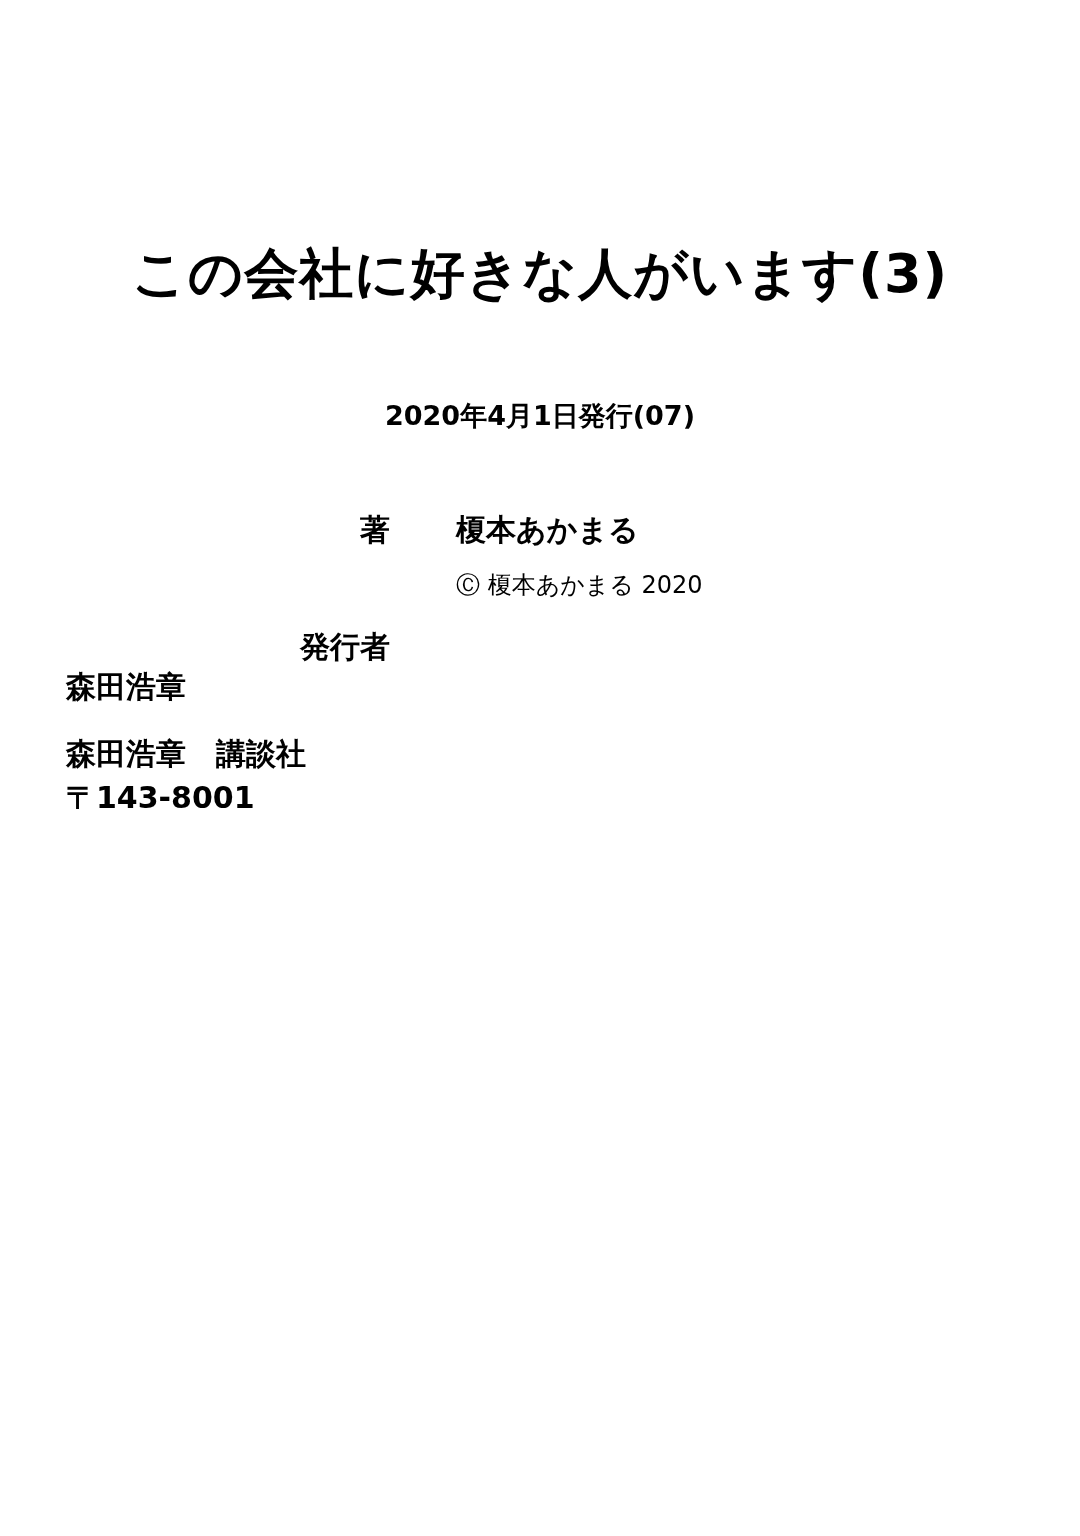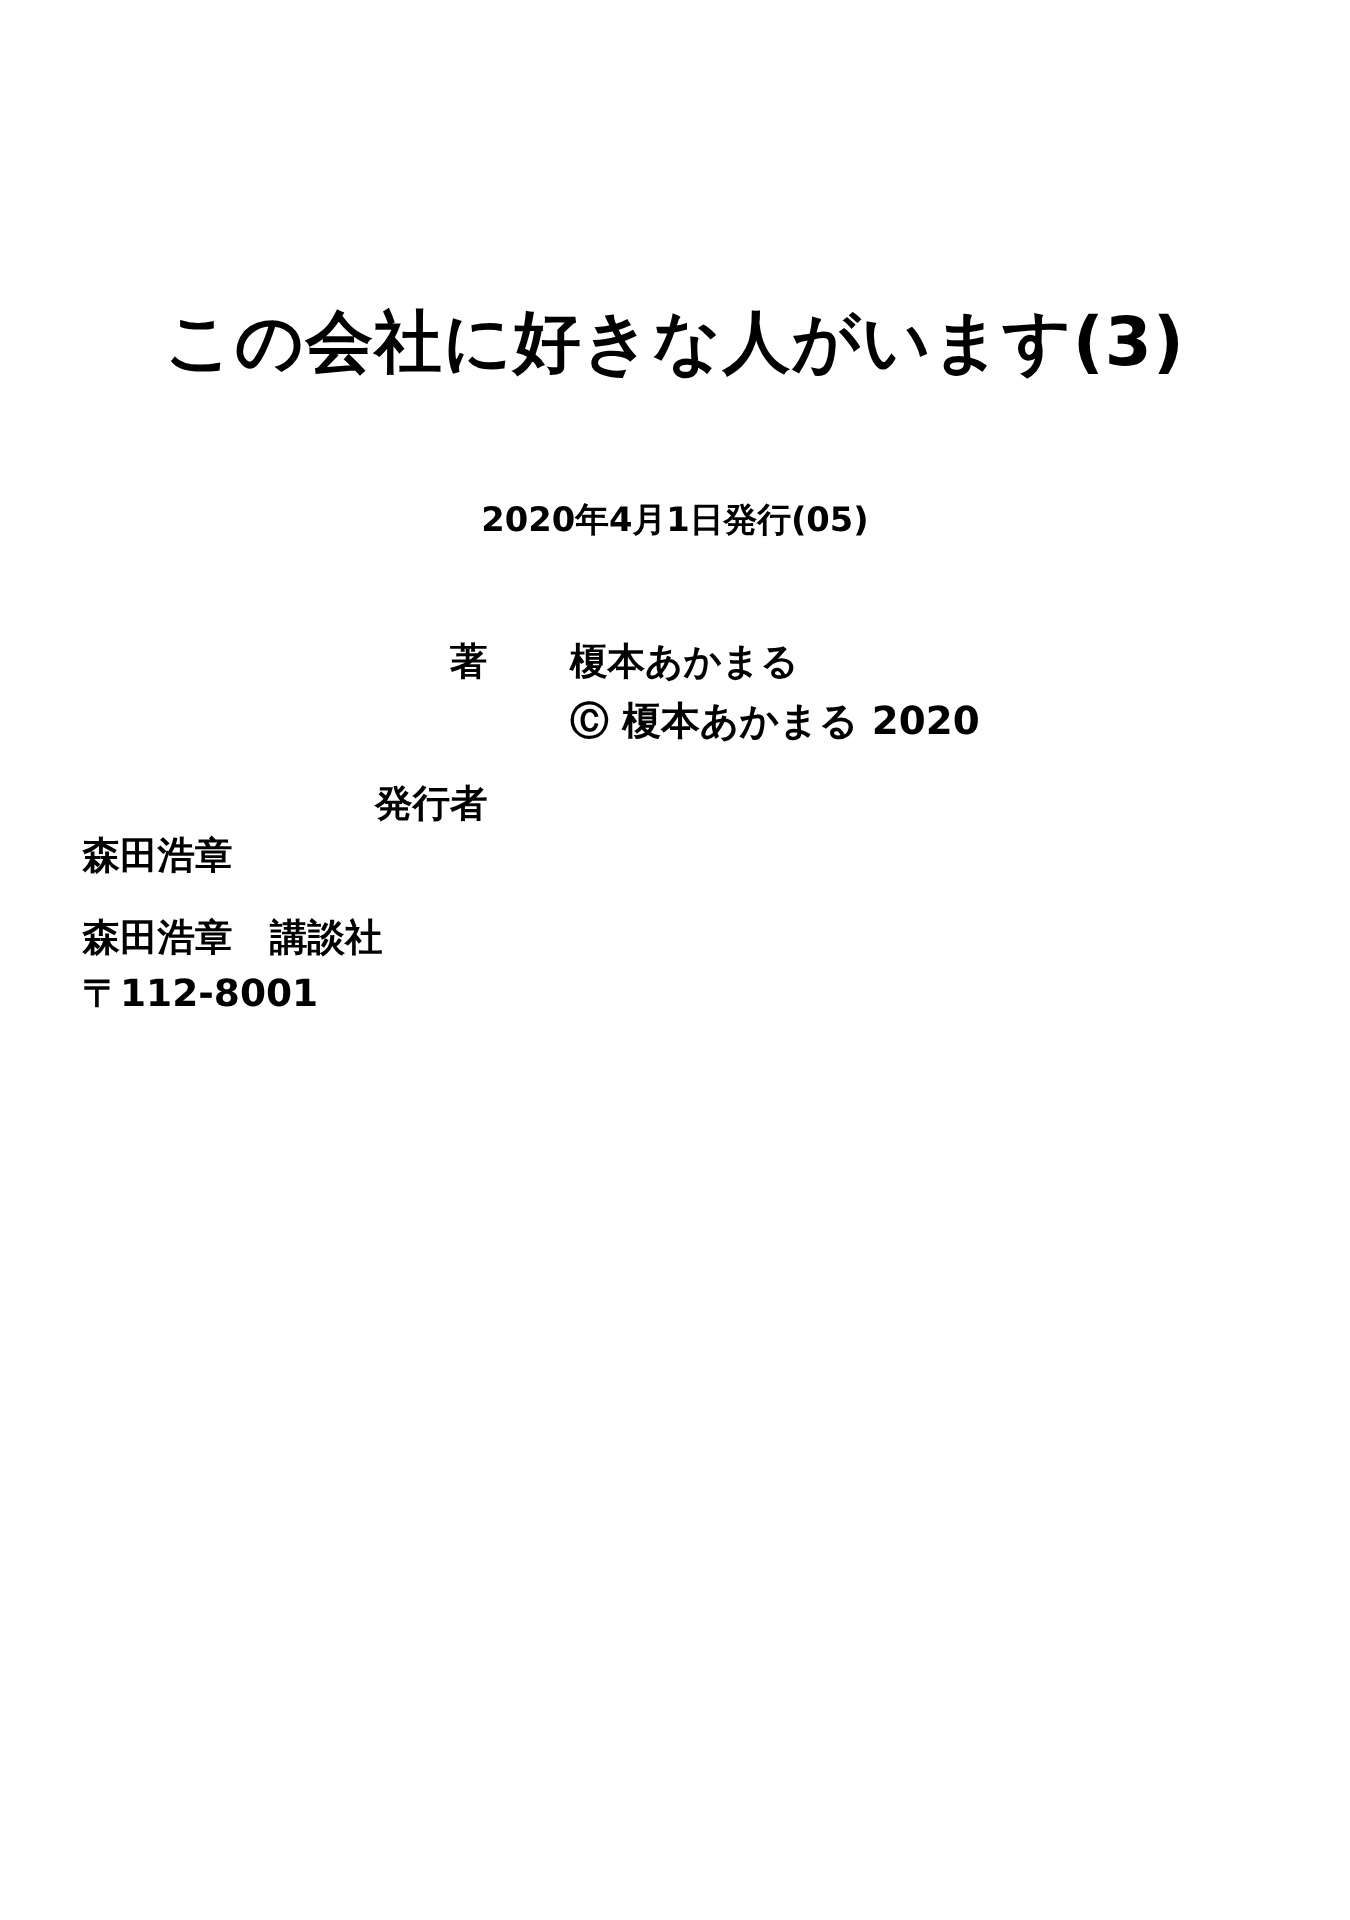--- a/index.html
+++ b/index.html
@@ -65,42 +65,42 @@
     box-sizing: border-box;
     line-height: 1.35;
   }
   .value {
     margin-left: 66px;
     font-size: 30px;
     font-weight: 700;
     line-height: 1.35;
   }
   .value .sub {
-    font-size: 31px;
-    font-weight: 700;
+    font-size: 24px;
+    font-weight: 400;
     display: block;
-    margin-top: 6px;
+    margin-top: 18px;
     letter-spacing: 0px;
   }
   .value .line2,
   .value .line3 {
     display: block;
     margin-top: 4px;
   }
   .row-author { margin-bottom: 26px; }
   .row-publisher-person { margin-bottom: 26px; flex-direction: column; }
 </style>
 </head>
 <body>
 
 <div class="colophon">
 
   <div class="title">この会社に好きな人がいます(3)</div>
 
-  <div class="pubdate">2020年4月1日発行(05)</div>
+  <div class="pubdate">2020年4月1日発行(07)</div>
 
   <div class="credits">
 
     <div class="row row-author">
       <div class="label">著</div>
       <div class="value">
         <span>榎本あかまる</span>
         <span class="sub">Ⓒ 榎本あかまる 2020</span>
       </div>
     </div>
@@ -108,18 +108,18 @@
     <div class="row row-publisher-person">
       <div class="label">発行者</div>
       <div class="value">
         <span>森田浩章</span>
       </div>
     </div>
 
     <div class="row row-publisher">
       <div class="value">
         <span>森田浩章　講談社</span>
-        <span class="line2">〒112-8001</span>
+        <span class="line2">〒143-8001</span>
       </div>
     </div>
 
   </div>
 </div>
 
 </body></html>

